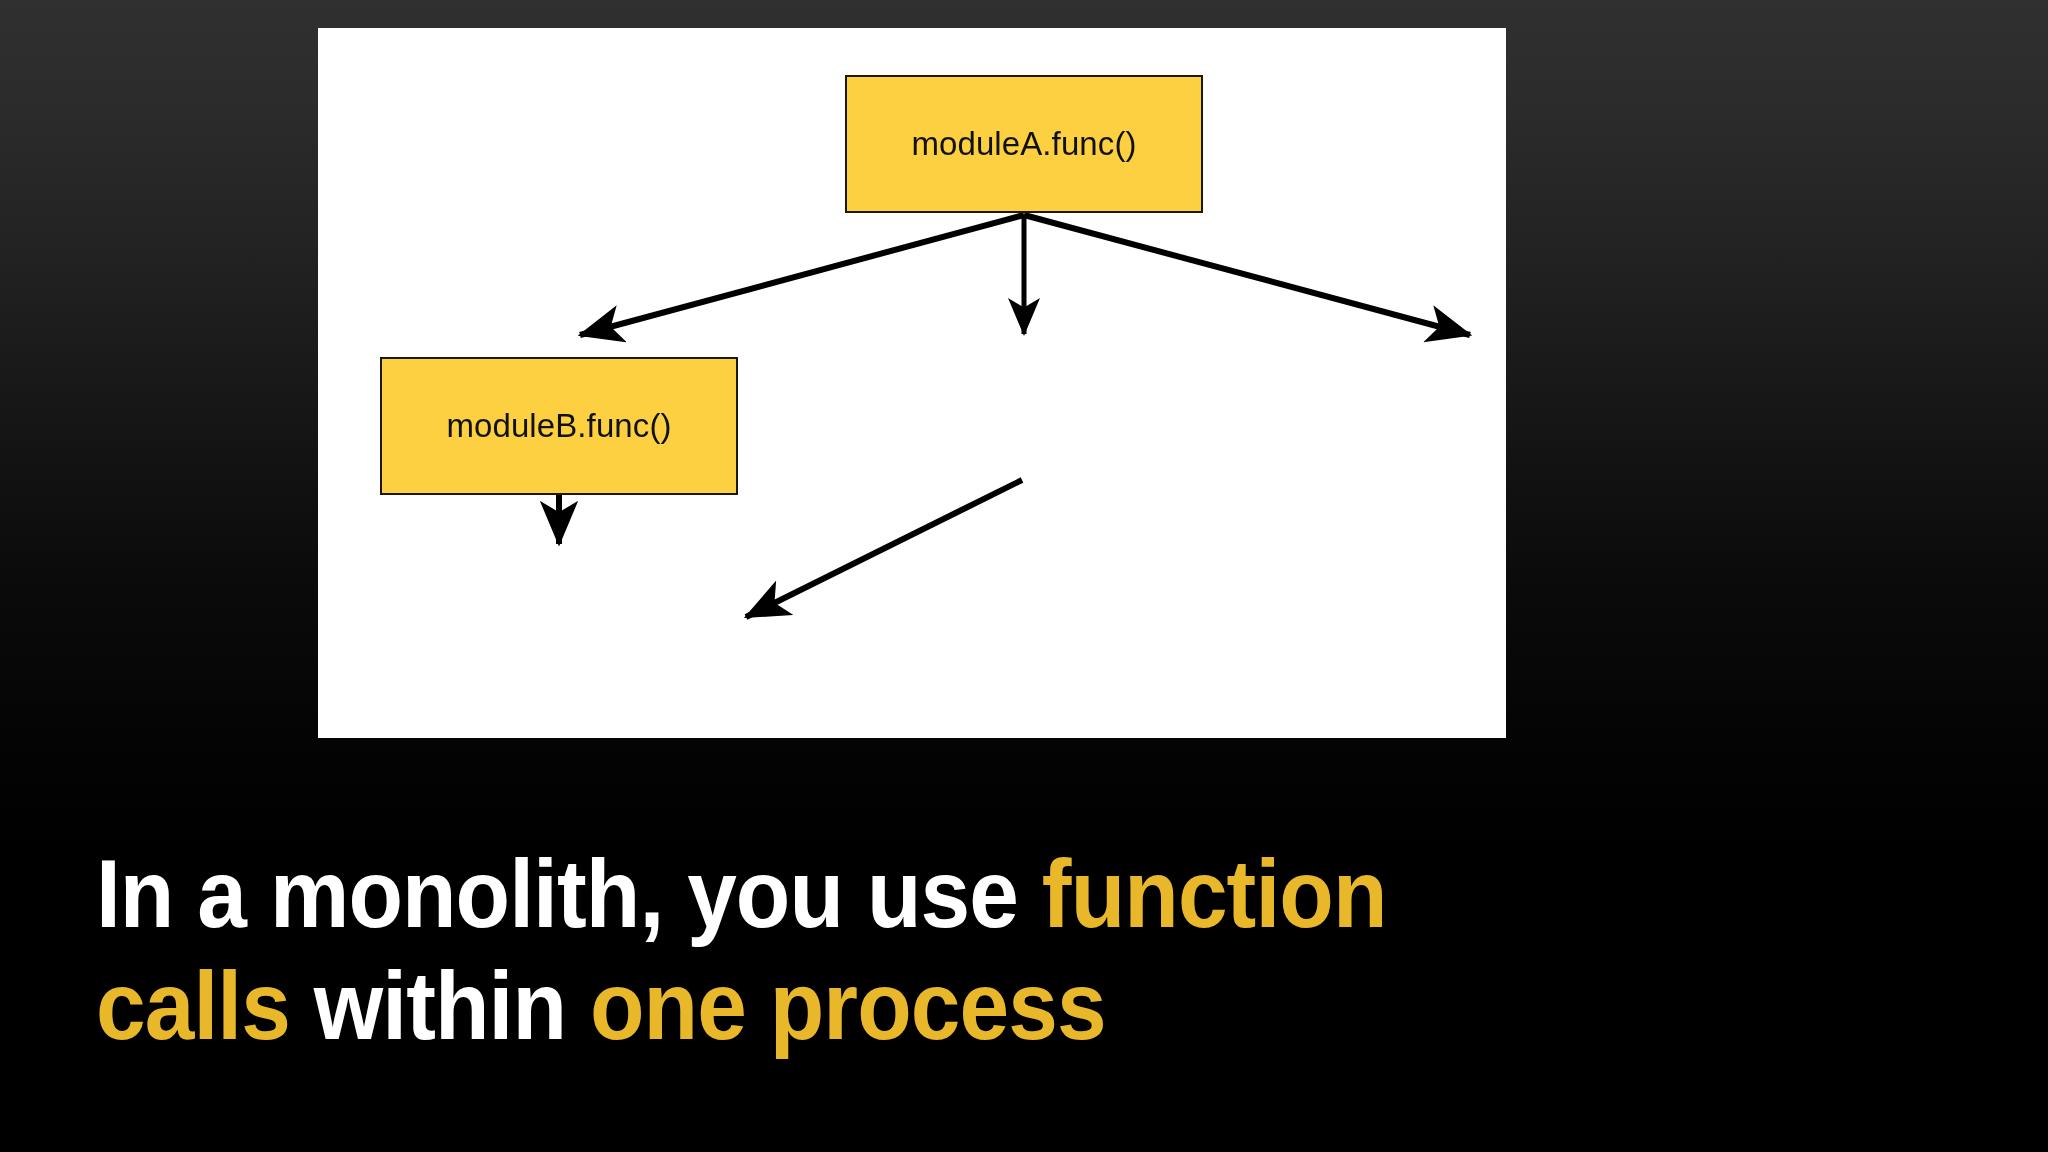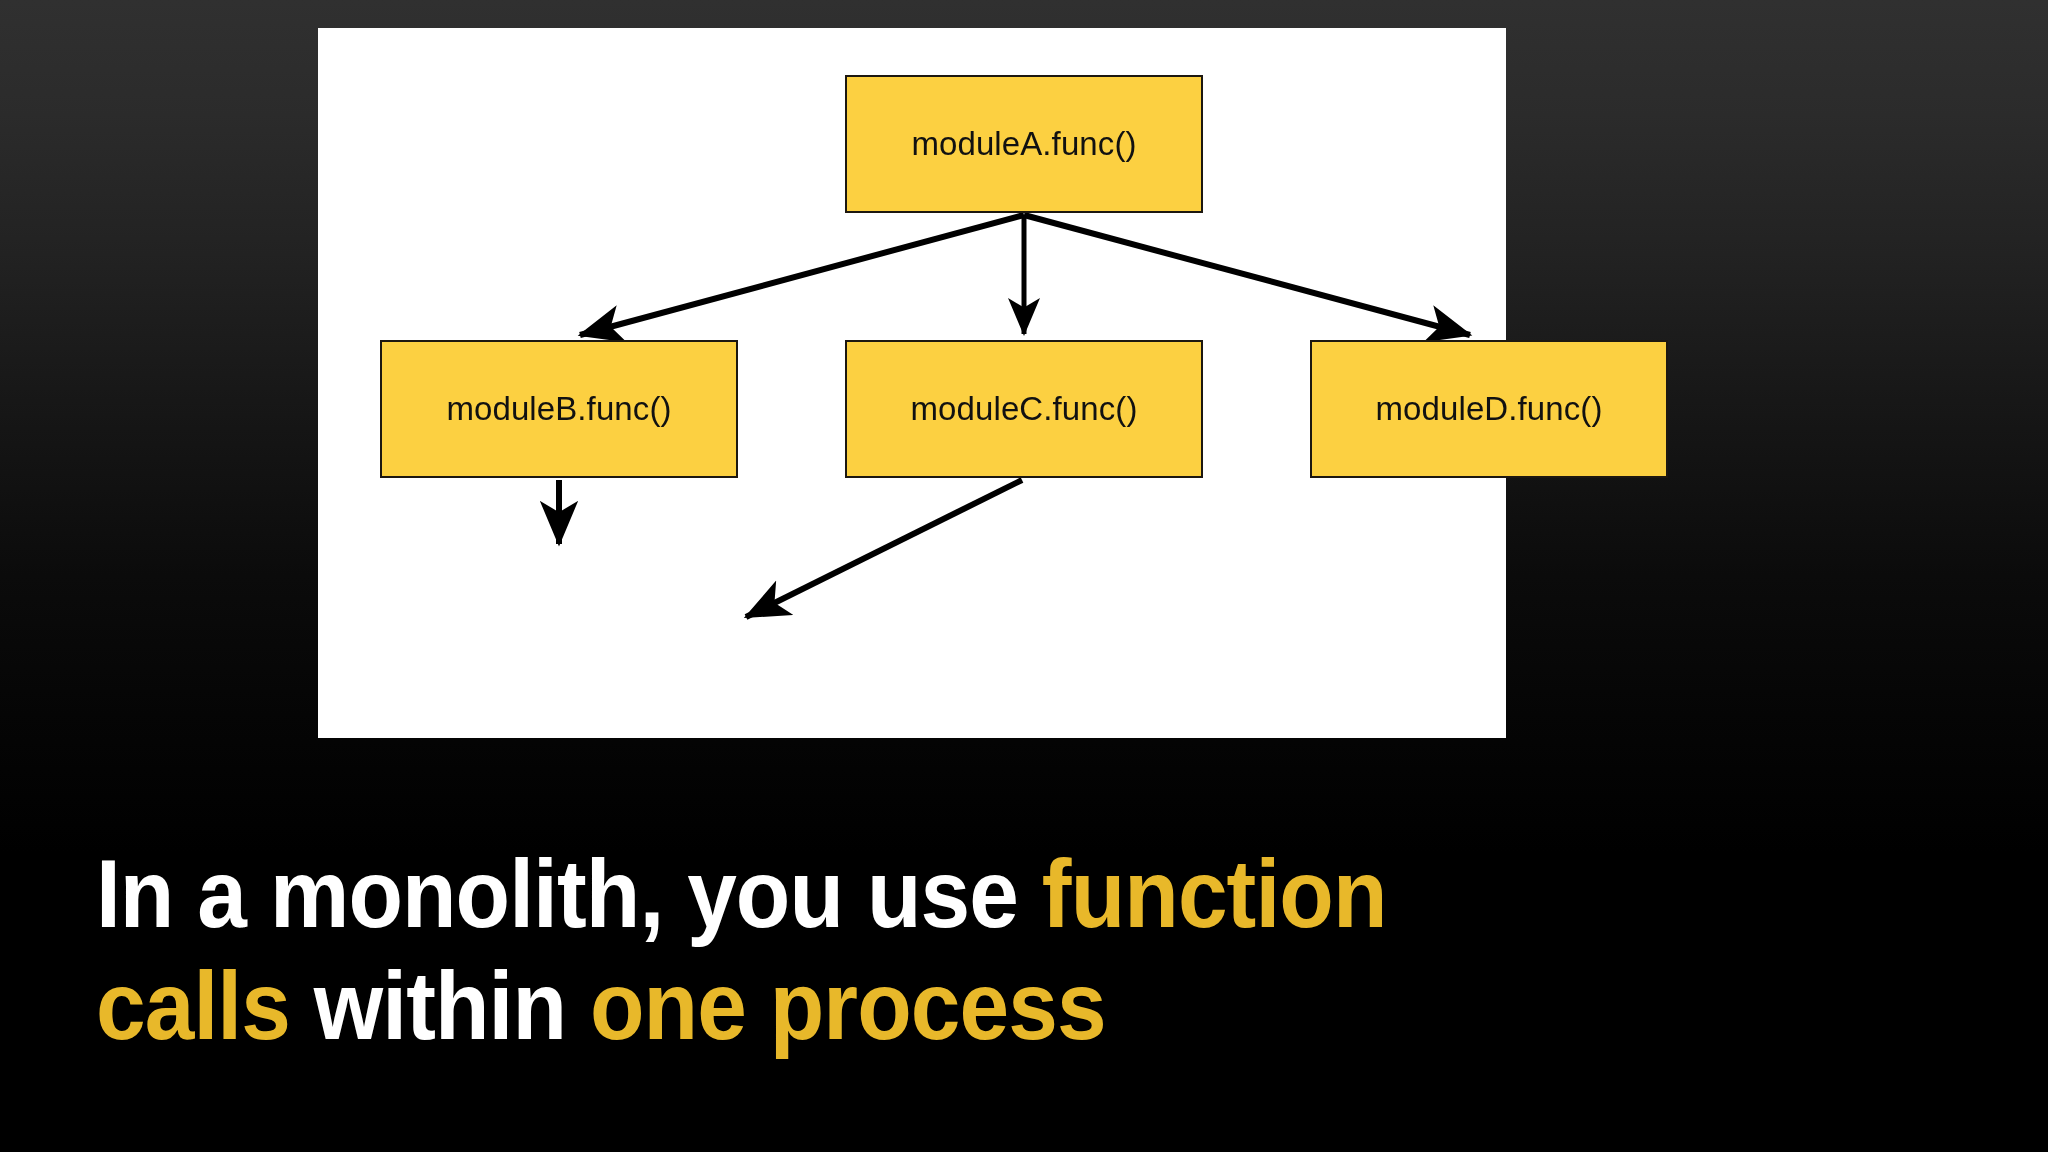--- a/index.html
+++ b/index.html
@@ -101,31 +101,25 @@
 
       <g>
         <line x1="704" y1="452" x2="428" y2="589" stroke="#000000" stroke-width="6" marker-end="url(#arrowhead)"></line>
       </g>
     </svg>
 
     <div class="module-box" style="left:527px; top:47px;">
       <span class="module-label">moduleA.func()</span>
     </div>
 
-    <div class="module-box" style="left:62px; top:312px;">
+    <div class="module-box" style="left:62px; top:329px;">
       <span class="module-label">moduleB.func()</span>
     </div>
 
-    <div class="module-box" style="left:527px; top:312px;">
-      <span class="module-label">moduleC.func()</span>
-    </div>
 
-    <div class="module-box" style="left:992px; top:312px;">
-      <span class="module-label">moduleD.func()</span>
-    </div>
 
 
   </div>
 
   <div id="caption">
     <span class="cap-line"><span class="w">In a monolith, you use </span><span class="y">function</span></span>
     <span class="cap-line"><span class="y">calls</span><span class="w"> within </span><span class="y">one process</span></span>
   </div>
 
 </div>

